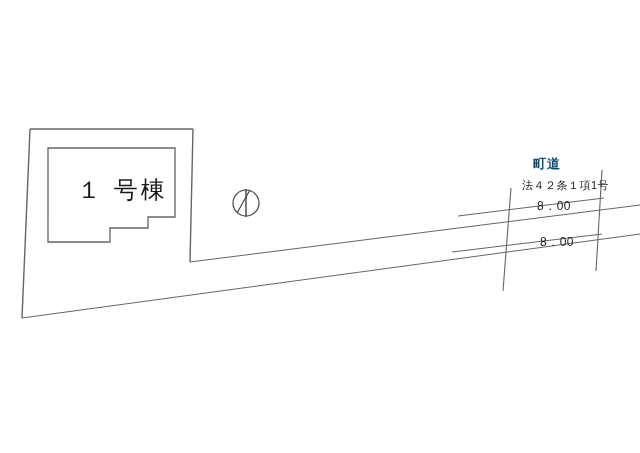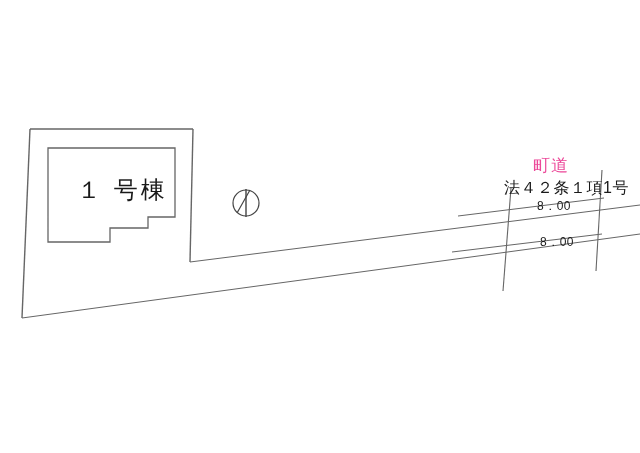--- a/index.html
+++ b/index.html
@@ -36,28 +36,29 @@
   #building-label {
     left: 77px;
     top: 178px;
     font-size: 24px;
     letter-spacing: 3px;
     color: #1a1a1a;
   }
   #road-name-label {
     left: 533px;
     top: 157px;
-    font-size: 17px;
+    font-size: 13px;
     letter-spacing: 1px;
-    color: #ec4899;
+    color: #0c4a6e;
+    font-weight: bold;
   }
   #road-law-label {
-    left: 504px;
+    left: 522px;
     top: 180px;
-    font-size: 16px;
+    font-size: 11px;
     letter-spacing: 0.5px;
     color: #1a1a1a;
   }
   #road-width-upper-label {
     left: 537px;
     top: 200px;
     font-size: 12px;
     letter-spacing: 0.5px;
     color: #1a1a1a;
   }

